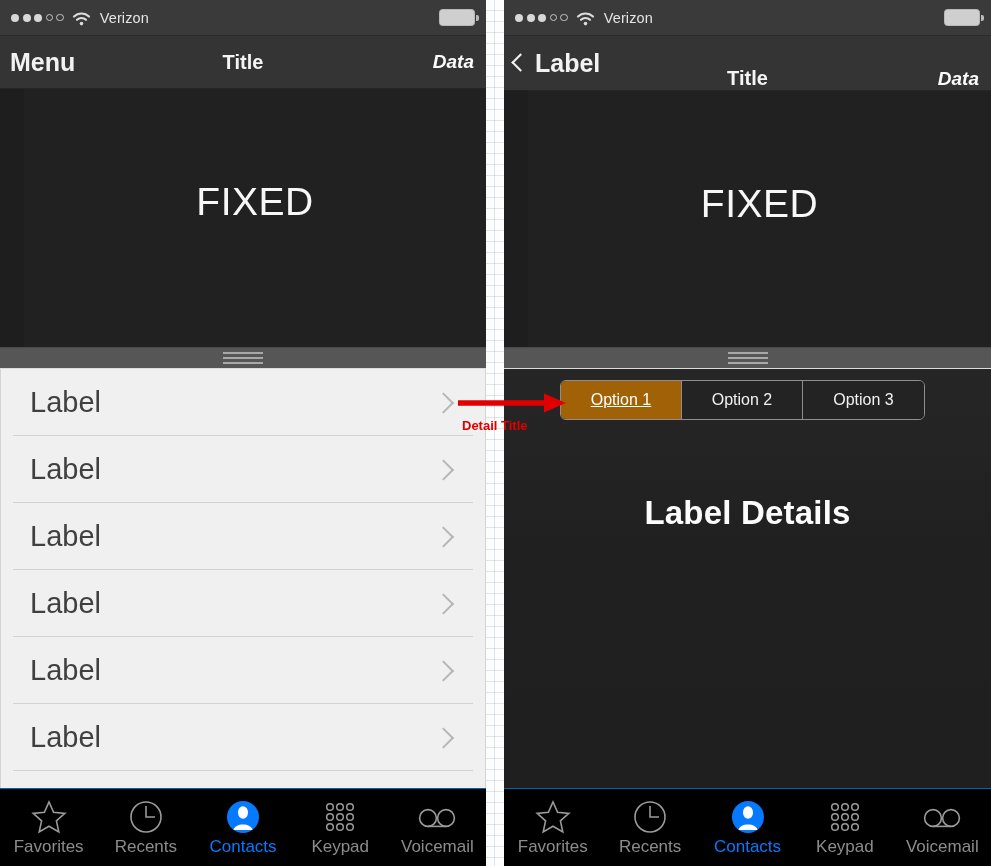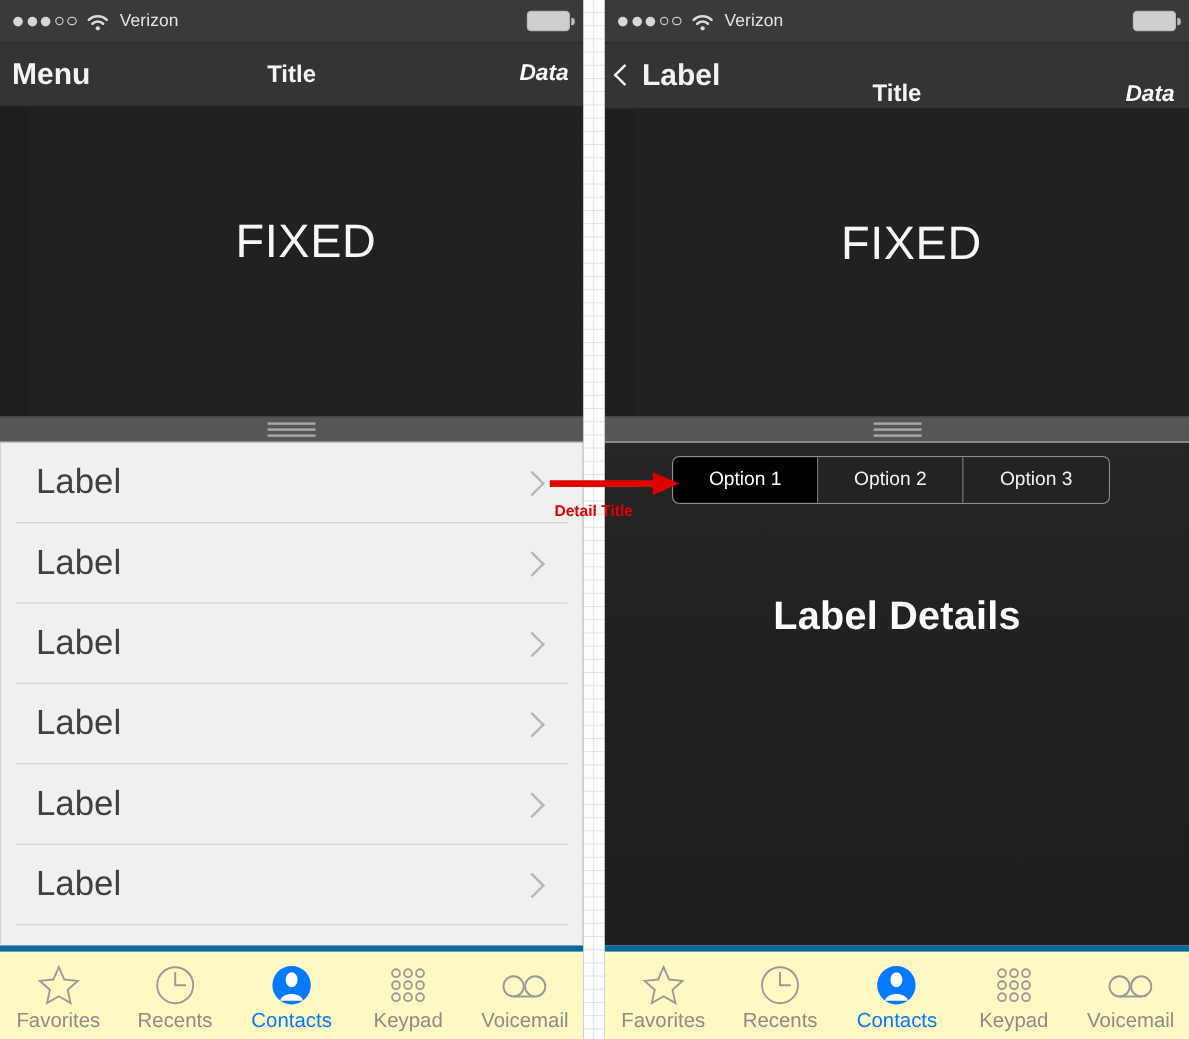--- a/index.html
+++ b/index.html
@@ -171,34 +171,34 @@
   }
   .seg {
     display: flex; align-items: center; justify-content: center;
     width: 121px; height: 100%;
     color: #f2f2f2; font-size: 16px;
     border-right: 1.4px solid #8e8e8e;
     box-sizing: border-box;
     background: #232323;
   }
   .seg:last-child { border-right: none; }
-  .seg.selected { background: #000000; color: #ffffff; }
+  .seg.selected { background: #a16207; color: #ffffff; text-decoration: underline; }
   .detail-title {
     position: absolute; left: 0; right: 0; top: 125px;
     text-align: center;
     color: #fcfcfc; font-size: 33px; font-weight: bold; letter-spacing: 0.2px;
   }
 
   
   .tabbar {
     position: absolute; left: 0; bottom: 0; width: 100%;
     height: 78px;
-    background: #fef9c3;
-    border-top: 5px solid #0369a1;
-    display: flex; align-items: flex-start; justify-content: center;
+    background: #000000;
+    border-top: 1px solid #0369a1;
+    display: flex; align-items: flex-start; justify-content: flex-end;
     box-sizing: border-box;
   }
   .tab {
     width: 20%; height: 100%;
     display: flex; flex-direction: column; align-items: center; justify-content: flex-start;
     padding-top: 9px; box-sizing: border-box;
   }
   .tab .ticon { height: 38px; display: flex; align-items: center; justify-content: center; }
   .tab .tlabel { font-size: 17px; color: #8c8c8c; margin-top: 1px; }
   .tab.active .tlabel { color: #067aff; }

